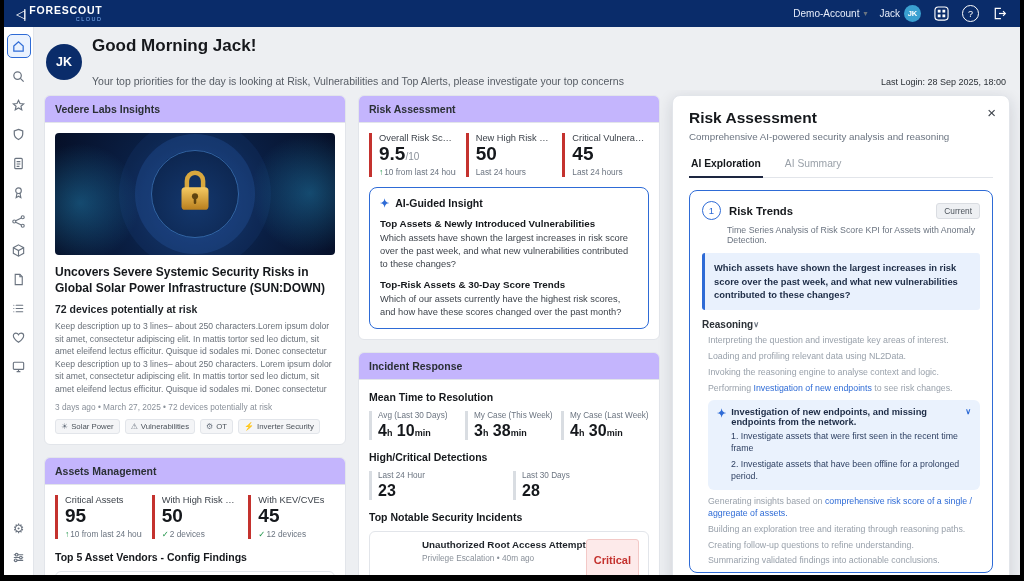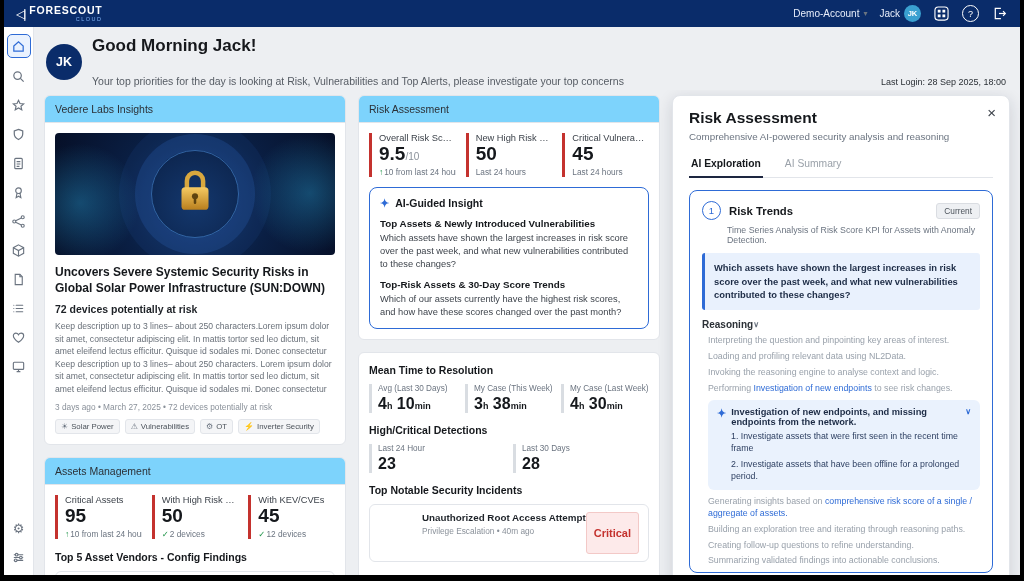--- a/index.html
+++ b/index.html
@@ -43,22 +43,22 @@
   .g-sub{font-size:10.5px;color:#565c64;margin-top:19px}
   .last-login{margin-left:auto;align-self:flex-end;font-size:9px;color:#2b3036;white-space:nowrap}
 
   .columns{display:flex;gap:12px;padding:5px 10px 0 10px;height:492px;overflow:hidden}
   .col{display:flex;flex-direction:column;gap:12px;min-width:0}
   .col1{width:302px;flex:0 0 302px}
   .col2{width:302px;flex:0 0 302px}
 
   .card{background:#fff;border:1px solid #e2e5ea;border-radius:6px;overflow:hidden;flex:0 0 auto}
   .card.grow{flex:1 1 auto;min-height:0}
-  .card-h{background:#7dd3fc;border-bottom:1px solid #e2e5ea;padding:7px 10px;font-size:10.5px;
-          font-weight:normal;color:#2b3036}
+  .card-h{background:#c4b5fd;border-bottom:1px solid #e2e5ea;padding:7px 10px;font-size:10.5px;
+          font-weight:bold;color:#2b3036}
   .card-b{padding:10px}
 
   
   .hero{height:122px;border-radius:4px;position:relative;overflow:hidden;margin-bottom:9px;
         background:radial-gradient(circle at 50% 58%, #14386e 0%, #0a1f44 48%, #060f27 100%)}
   .hero::before,.hero::after{content:"";position:absolute;width:120px;height:120px;border-radius:50%;
         background:radial-gradient(circle,rgba(44,170,220,.35) 0%,rgba(44,170,220,0) 70%)}
   .hero::before{left:-35px;top:10px}
   .hero::after{right:-35px;top:0}
   .hero-rings{position:absolute;left:50%;top:50%;width:86px;height:86px;transform:translate(-50%,-50%);
@@ -392,20 +392,21 @@
               </div>
               <div class="q-title">Top Assets &amp; Newly Introduced Vulnerabilities</div>
               <div class="q-text">Which assets have shown the largest increases in risk score over the past week, and what new vulnerabilities contributed to these changes?</div>
               <div class="q-title">Top-Risk Assets &amp; 30-Day Score Trends</div>
               <div class="q-text">Which of our assets currently have the highest risk scores, and how have these scores changed over the past month?</div>
             </div>
           </div>
         </section>
 
         <section class="card grow">
+          <div class="card-h">Incident Response</div>
           <div class="card-b">
             <div class="sec-title">Mean Time to Resolution</div>
             <div class="mttr-row">
               <div class="mttr">
                 <div class="mttr-label">Avg (Last 30 Days)</div>
                 <div class="mttr-value"><span>4</span><span class="mttr-unit">h</span> <span>10</span><span class="mttr-unit">min</span></div>
               </div>
               <div class="mttr">
                 <div class="mttr-label">My Case (This Week)</div>
                 <div class="mttr-value"><span>3</span><span class="mttr-unit">h</span> <span>38</span><span class="mttr-unit">min</span></div>
@@ -463,21 +464,21 @@
           <div class="step-desc">Time Series Analysis of Risk Score KPI for Assets with Anomaly Detection.</div>
 
           <div class="q-highlight">Which assets have shown the largest increases in risk score over the past week, and what new vulnerabilities contributed to these changes?</div>
 
           <div class="reasoning-label">
             <span>Reasoning</span>
             <span class="chev">∨</span>
           </div>
 
           <div class="r-wrap">
-            <div class="r-line"><span>Interpreting the question and pinpointing key areas of interest.</span><span class="r-link"></span><span></span></div>
+            <div class="r-line"><span>Interpreting the question and investigate key areas of interest.</span><span class="r-link"></span><span></span></div>
             <div class="r-line"><span>Loading and profiling relevant data using NL2Data.</span><span class="r-link"></span><span></span></div>
             <div class="r-line"><span>Invoking the reasoning engine to analyse context and logic.</span><span class="r-link"></span><span></span></div>
             <div class="r-line"><span>Performing </span><span class="r-link">Investigation of new endpoints</span><span> to see risk changes.</span></div>
 
             <div class="inv-box">
               <div class="inv-title">
                 <span class="sparkle">✦</span>
                 <span>Investigation of new endpoints, and missing endpoints from the network.</span>
                 <span class="chev">∨</span>
               </div>

